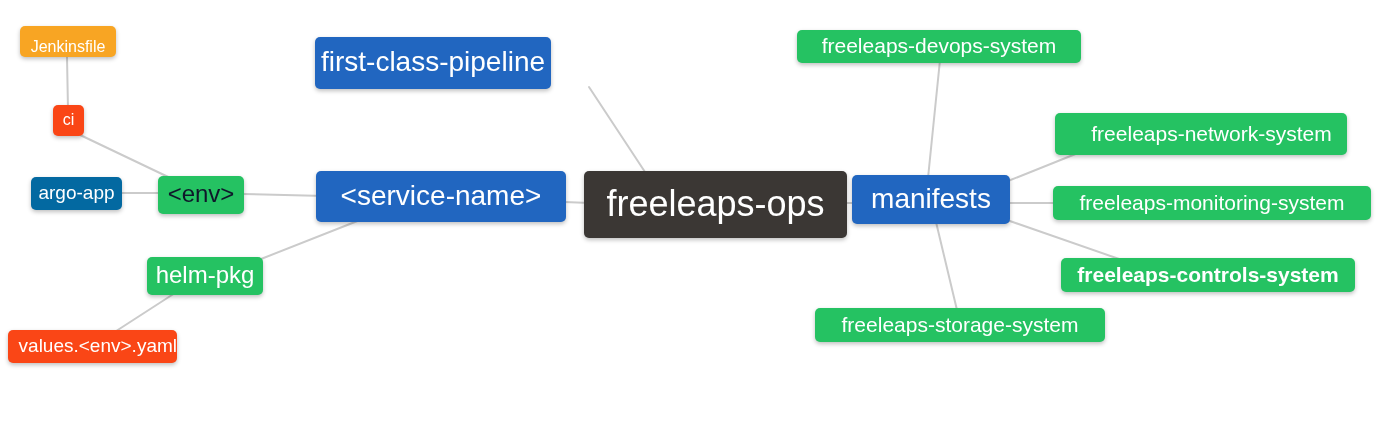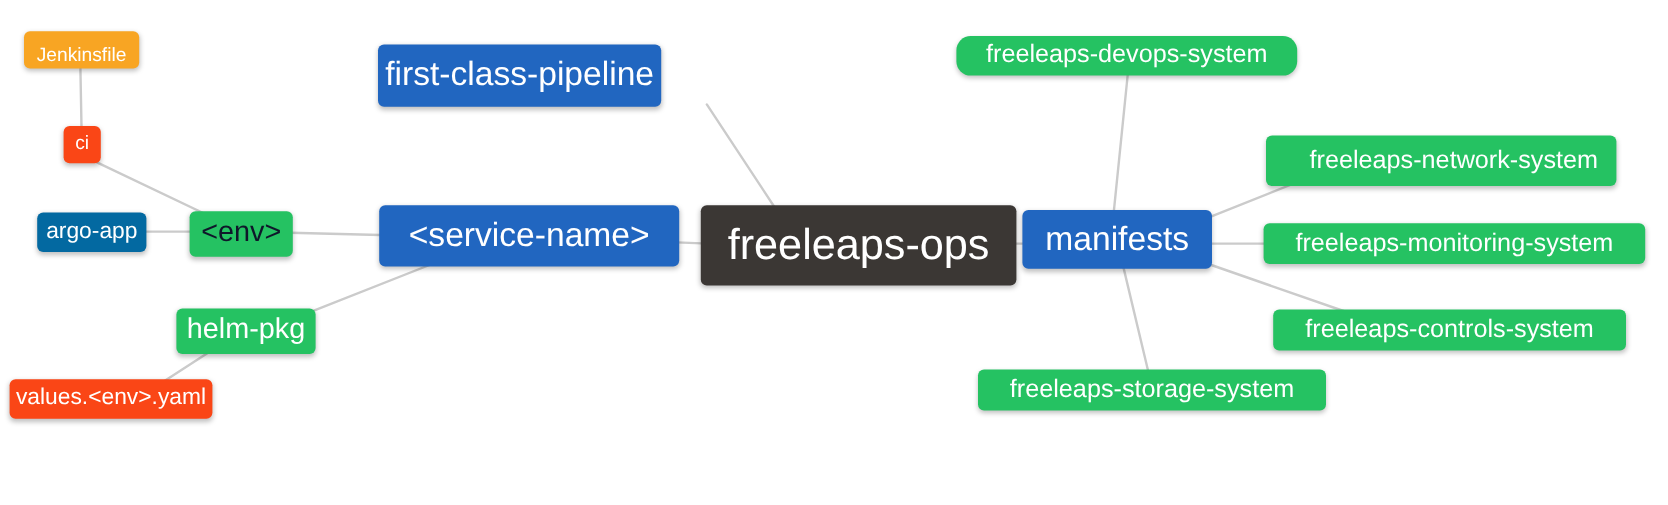--- a/index.html
+++ b/index.html
@@ -81,31 +81,31 @@
     </div>
     <div class="node" style="left: 584px; top: 171px; width: 263px; height: 67px; font-size: 36px; background: rgb(59, 55, 52); color: rgb(255, 255, 255);">
       <span>freeleaps-ops</span>
     </div>
     <div class="node" style="left: 852px; top: 175px; width: 158px; height: 49px; font-size: 28px; background: rgb(33, 102, 192); color: rgb(255, 255, 255);">
       <span>manifests</span>
     </div>
     <div class="node" style="left: 147px; top: 257px; width: 116px; height: 38px; font-size: 24px; background: rgb(37, 194, 98); color: rgb(255, 255, 255);">
       <span>helm-pkg</span>
     </div>
-    <div class="node" style="left: 8px; top: 316px; width: 169px; height: 33px; font-size: 19px; background: rgb(250, 70, 22); color: rgb(255, 255, 255);">
+    <div class="node" style="left: 8px; top: 330px; width: 169px; height: 33px; font-size: 19px; background: rgb(250, 70, 22); color: rgb(255, 255, 255); justify-content: flex-end;">
       <span>values.&lt;env&gt;.yaml</span>
     </div>
-    <div class="node" style="left: 797px; top: 30px; width: 284px; height: 33px; font-size: 21px; background: rgb(37, 194, 98); color: rgb(255, 255, 255); border-radius: 12px;">
+    <div class="node" style="left: 797px; top: 30px; width: 284px; height: 33px; font-size: 21px; background: rgb(37, 194, 98); color: rgb(255, 255, 255);">
       <span>freeleaps-devops-system</span>
     </div>
     <div class="node" style="left: 1055px; top: 113px; width: 292px; height: 42px; font-size: 21px; background: rgb(37, 194, 98); color: rgb(255, 255, 255); padding-left: 21px;">
       <span>freeleaps-network-system</span>
     </div>
     <div class="node" style="left: 1053px; top: 186px; width: 318px; height: 34px; font-size: 21px; background: rgb(37, 194, 98); color: rgb(255, 255, 255);">
       <span>freeleaps-monitoring-system</span>
     </div>
-    <div class="node" style="left: 1061px; top: 258px; width: 294px; height: 34px; font-size: 21px; background: rgb(37, 194, 98); color: rgb(255, 255, 255);">
+    <div class="node" style="left: 1061px; top: 258px; width: 294px; height: 34px; font-size: 21px; background: rgb(37, 194, 98); color: rgb(255, 255, 255); font-weight: bold;">
       <span>freeleaps-controls-system</span>
     </div>
     <div class="node" style="left: 815px; top: 308px; width: 290px; height: 34px; font-size: 21px; background: rgb(37, 194, 98); color: rgb(255, 255, 255);">
       <span>freeleaps-storage-system</span>
     </div>
   </div>
 
 </body></html>

